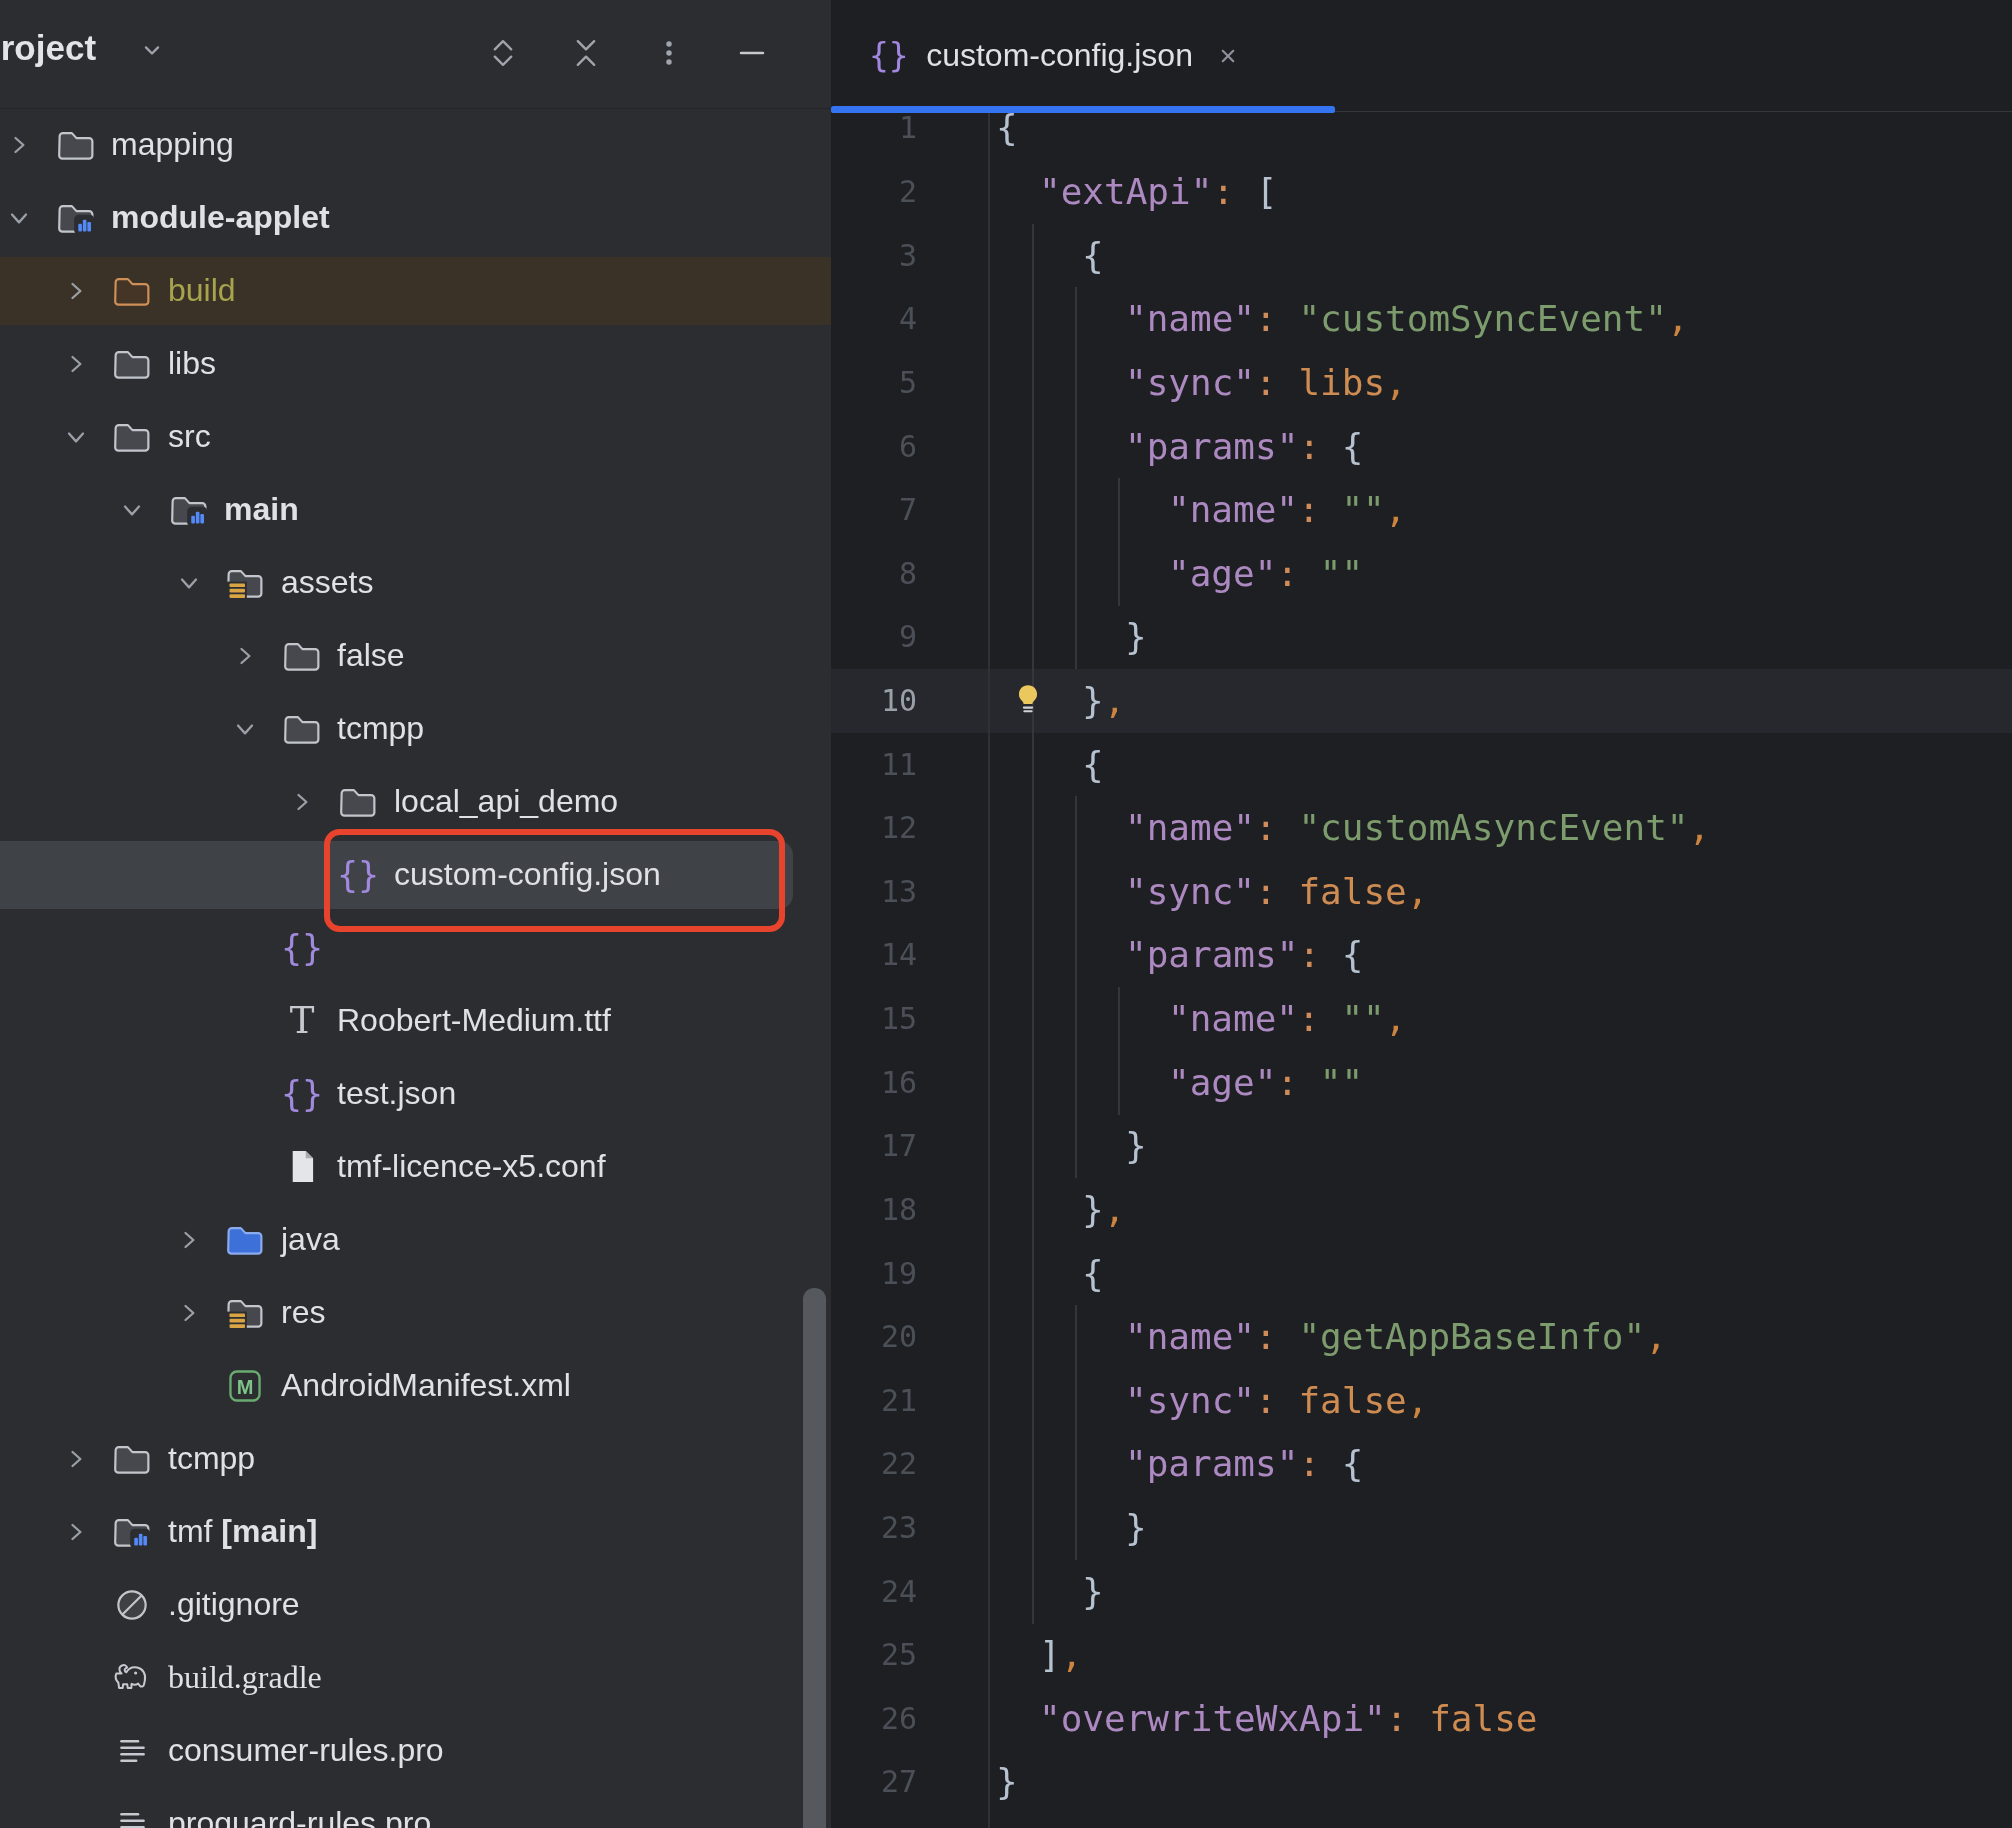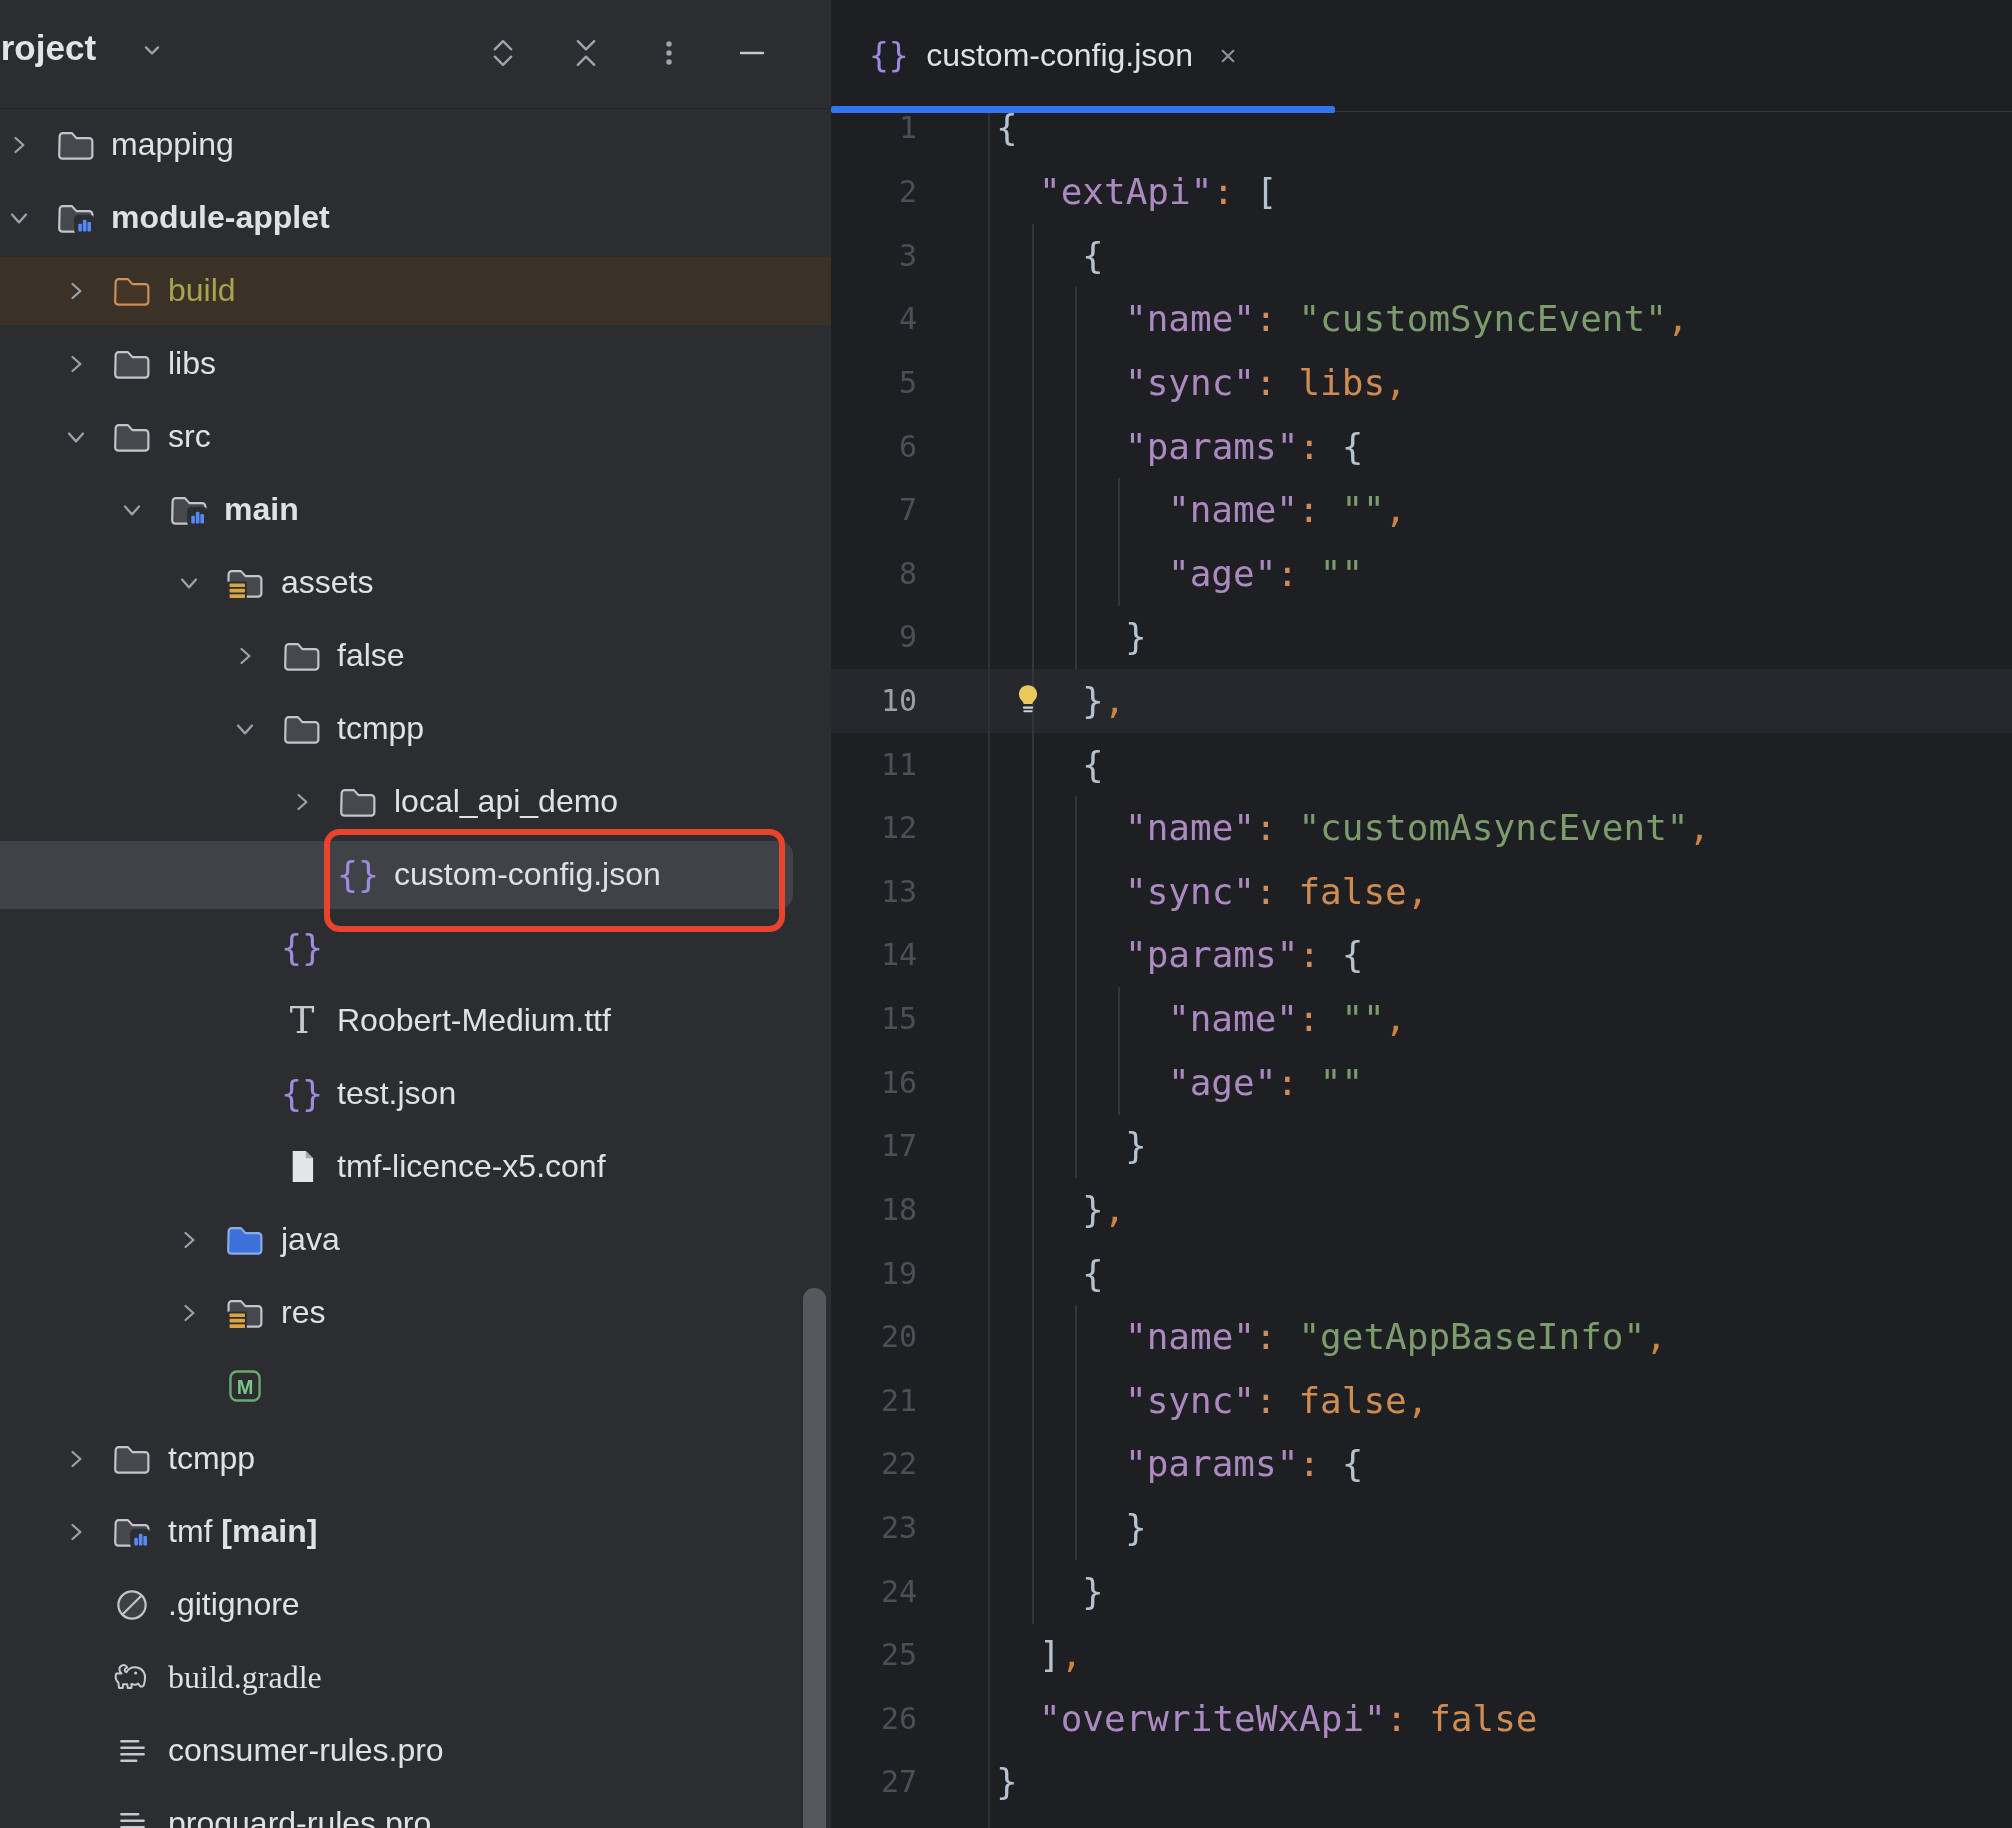--- a/index.html
+++ b/index.html
@@ -286,20 +286,21 @@
           </span>
           <span class="rlabel" style="left: 281px;">res</span>
         </div>
         <div class="row" style="top: 1241px;">
           <span class="ricon" style="left: 225px;">
             <svg width="40" height="40" viewBox="0 0 44 44">
               <rect x="6" y="6" width="32" height="32" rx="7" fill="none" stroke="#69ab70" stroke-width="2.6"></rect>
               <text x="22" y="30.5" text-anchor="middle" font-family="Liberation Sans,sans-serif" font-size="22" font-weight="bold" fill="#7ec488">M</text>
             </svg>
           </span>
+          <span class="rlabel" style="left: 281px;">AndroidManifest.xml</span>
         </div>
         <div class="row" style="top: 1314px;">
           <span class="chev" style="left: 62px;"><svg width="28" height="28" viewBox="0 0 32 32">
               <polyline points="12,8 21,16 12,24" fill="none" stroke="#9ba0a8" stroke-width="2.6" stroke-linecap="round" stroke-linejoin="round"></polyline>
             </svg></span>
           <span class="ricon" style="left: 112px;">
             <svg width="40" height="37" viewBox="0 0 44 40">
               <path d="M4 11 a3.5 3.5 0 0 1 3.5-3.5 h10 l5 5.5 h14 a3.5 3.5 0 0 1 3.5 3.5 v15.5 a3.5 3.5 0 0 1-3.5 3.5 h-29.5 a3.5 3.5 0 0 1-3.5-3.5 z" fill="#46484d" stroke="#c2c5cb" stroke-width="2.4" stroke-linejoin="round"></path>
             </svg>
           </span>

